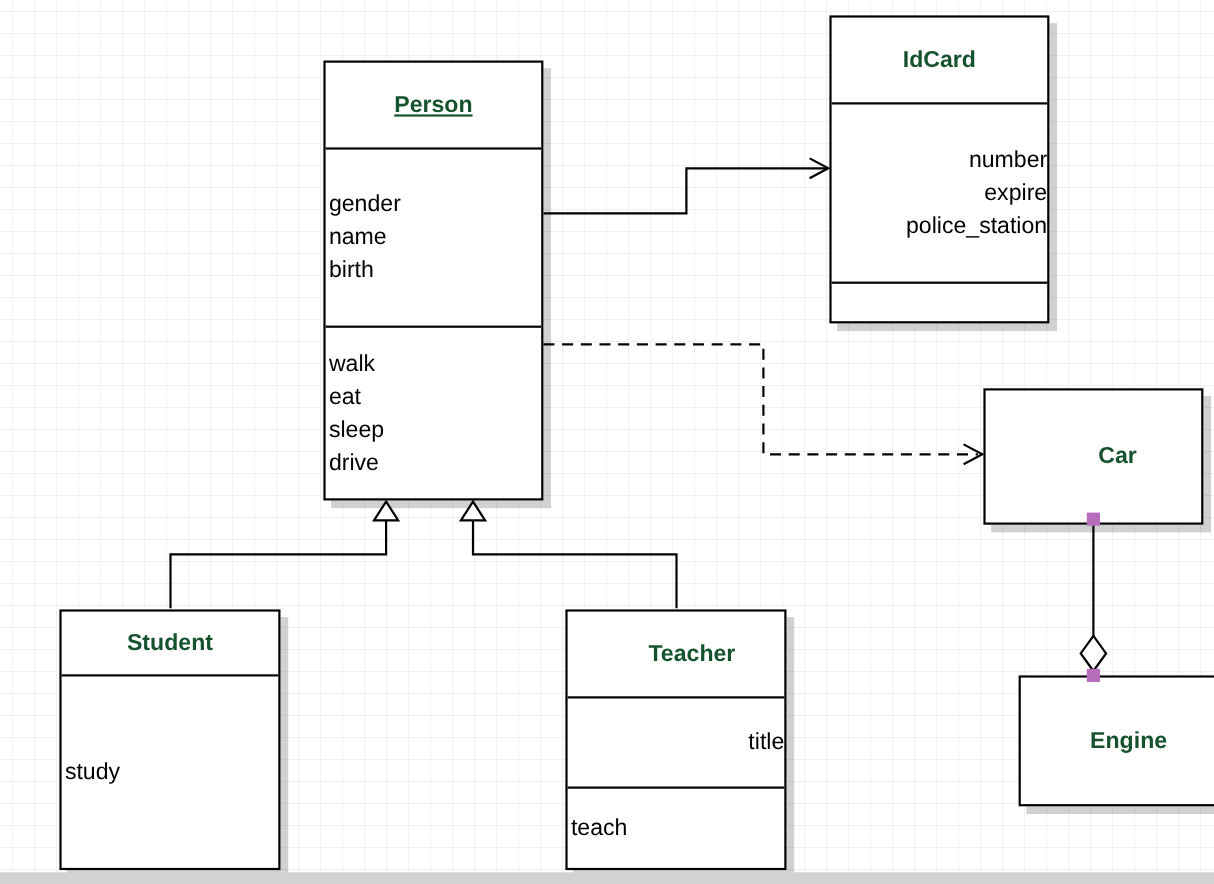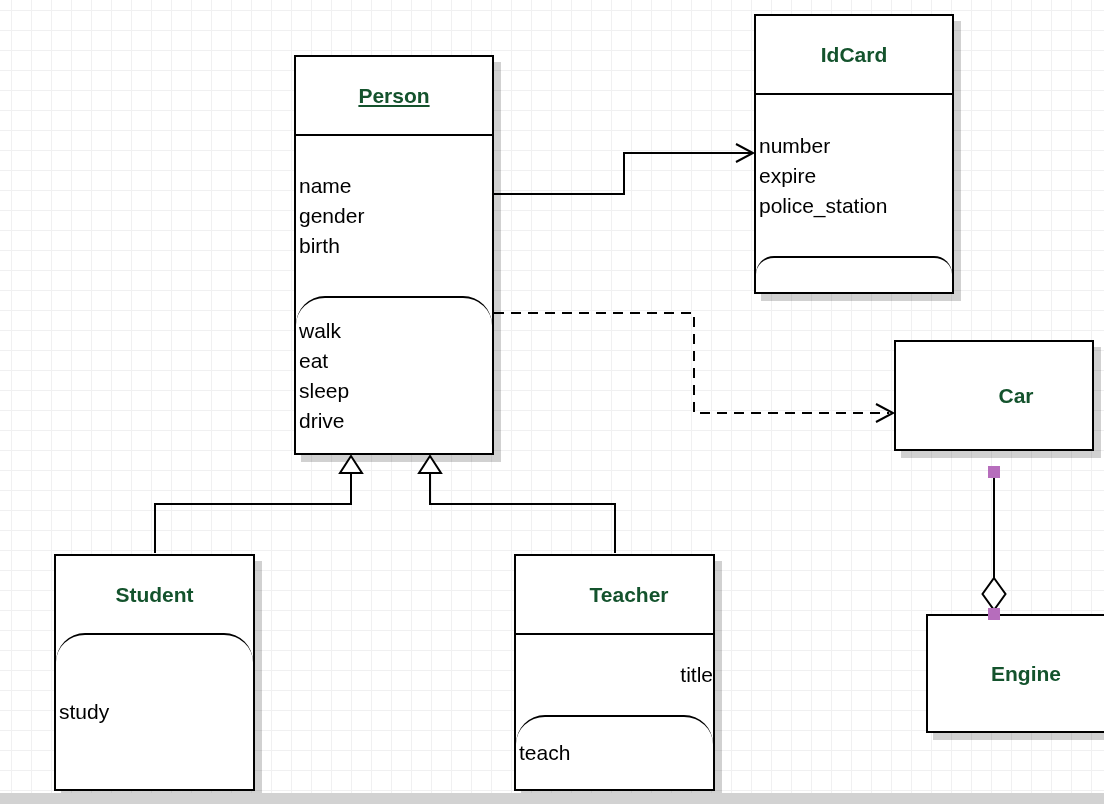--- a/index.html
+++ b/index.html
@@ -54,37 +54,37 @@
     display: flex;
     flex-direction: column;
     justify-content: center;
     padding-left: 3px;
     font-size: 21px;
     line-height: 30px;
     color: #000;
     flex: 0 0 auto;
     overflow: hidden;
   }
-  .uml-section.grow { flex: 1 1 auto; border-radius: 29px; }
+  .uml-section.grow { flex: 1 1 auto; }
   .uml-title.grow { flex: 1 1 auto; }
 
   
   #box-person  { left: 294px; top: 55px;  width: 200px; height: 400px; }
   #box-person .uml-title   { height: 77px; text-decoration: underline; }
   #box-person .attrs       { height: 160px; }
 
   #box-idcard  { left: 754px; top: 14px;  width: 200px; height: 280px; }
   #box-idcard .uml-title   { height: 77px; }
-  #box-idcard .attrs       { height: 161px; }
+  #box-idcard .attrs       { height: 161px; align-items: flex-end; }
 
-  #box-car     { left: 894px; top: 340px; width: 200px; height: 111px; padding-left: 44px; }
+  #box-car     { left: 894px; top: 353px; width: 200px; height: 124px; padding-left: 44px; }
   #box-engine  { left: 926px; top: 614px; width: 200px; height: 119px; }
 
   #box-student { left: 54px;  top: 554px; width: 201px; height: 237px; }
-  #box-student .uml-title  { height: 77px; }
+  #box-student .uml-title  { height: 57px; }
   #box-student .attrs      { height: 80px; }
 
   #box-teacher { left: 514px; top: 554px; width: 201px; height: 237px; }
   #box-teacher .uml-title  { height: 77px; padding-left: 29px; }
   #box-teacher .attrs      { height: 80px; text-align: right; }
 
   svg.edges {
     position: absolute;
     left: 0;
     top: 0;
@@ -100,22 +100,22 @@
   }
 </style>
 </head>
 <body>
 
 <div class="canvas">
 
   <div class="uml-class" id="box-person">
     <div class="uml-title">Person</div>
     <div class="uml-section attrs">
+      <div>gender</div>
       <div>name</div>
-      <div>gender</div>
       <div>birth</div>
     </div>
     <div class="uml-section grow">
       <div>walk</div>
       <div>eat</div>
       <div>sleep</div>
       <div>drive</div>
     </div>
   </div>
 

